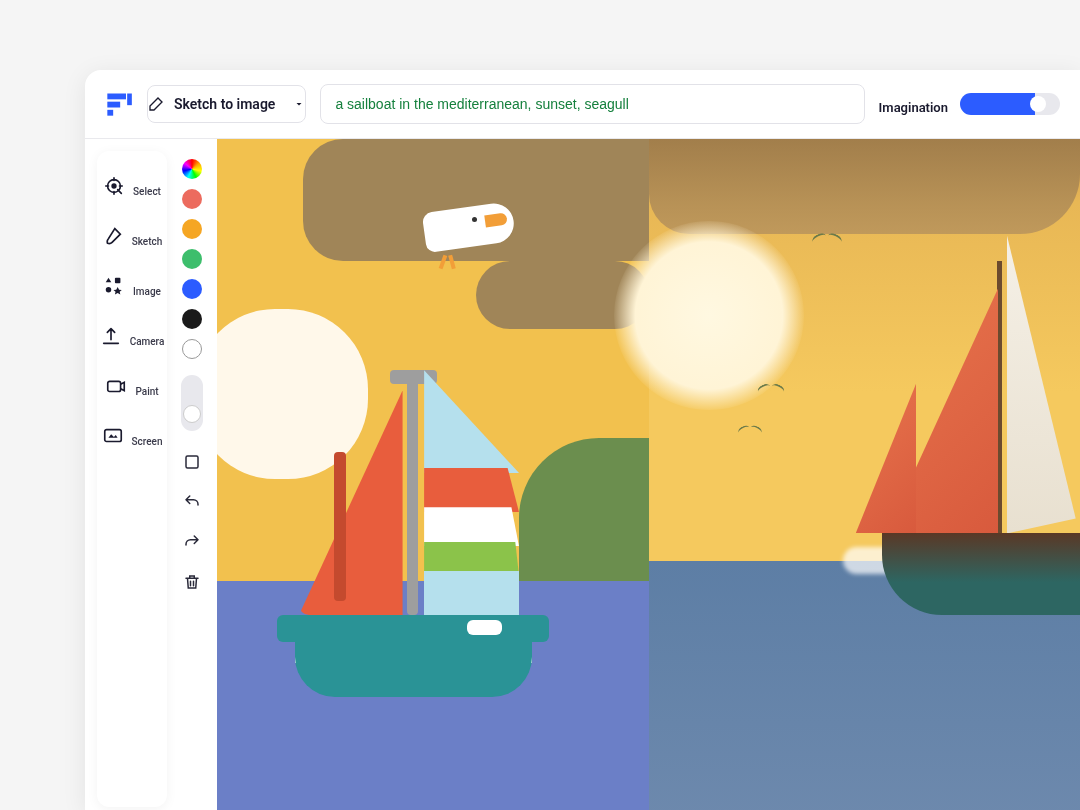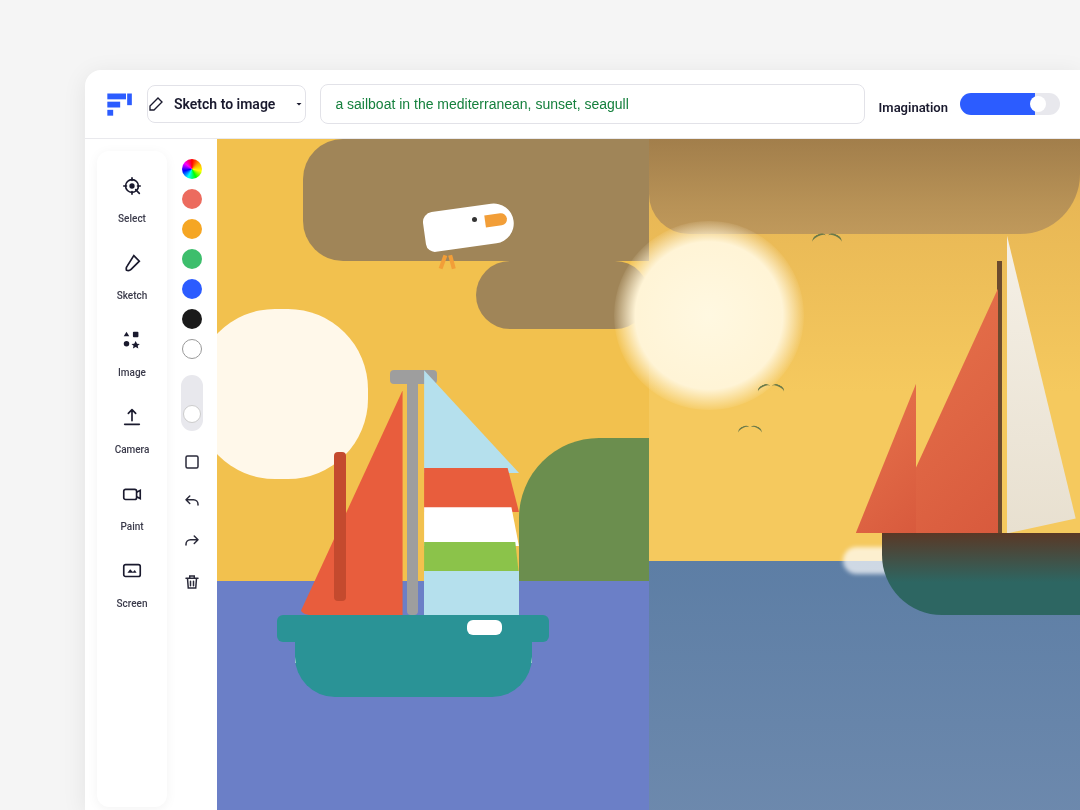--- a/index.html
+++ b/index.html
@@ -99,23 +99,23 @@
   flex-direction: column;
   align-items: center;
   padding: 20px 0;
   gap: 20px;
   margin: 12px 0 12px 12px;
   border-radius: 12px;
   box-shadow: 0 2px 12px rgba(0,0,0,0.05);
 }
 .tool-item {
   display: flex;
-  flex-direction: column;
-  align-items: center;
-  gap: 16px;
+  flex-direction: row;
+  align-items: flex-end;
+  gap: 8px;
   cursor: pointer;
   padding: 4px;
 }
 .tool-item svg { width: 22px; height: 22px; }
 .tool-label {
   font-size: 10px;
   color: #3a3a4a;
   font-weight: 500;
 }
 .color-sidebar {

